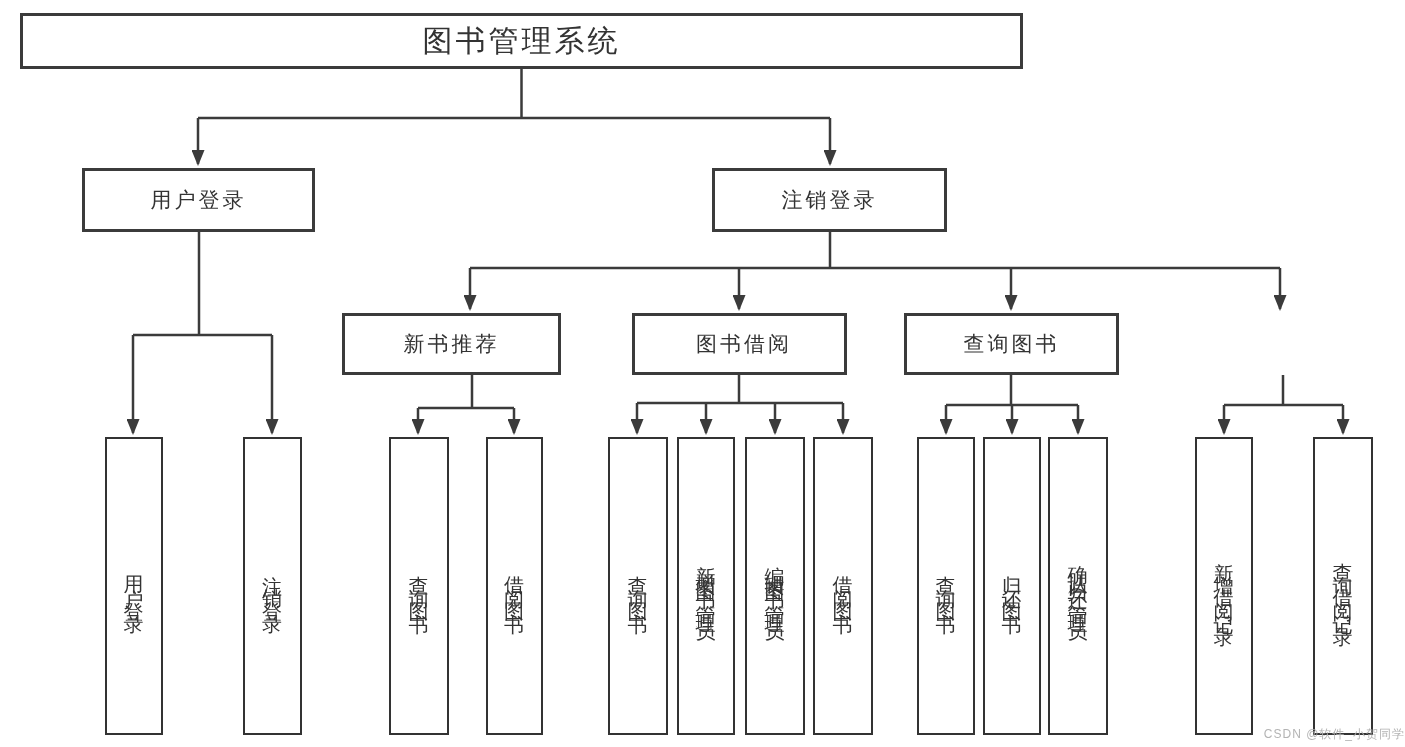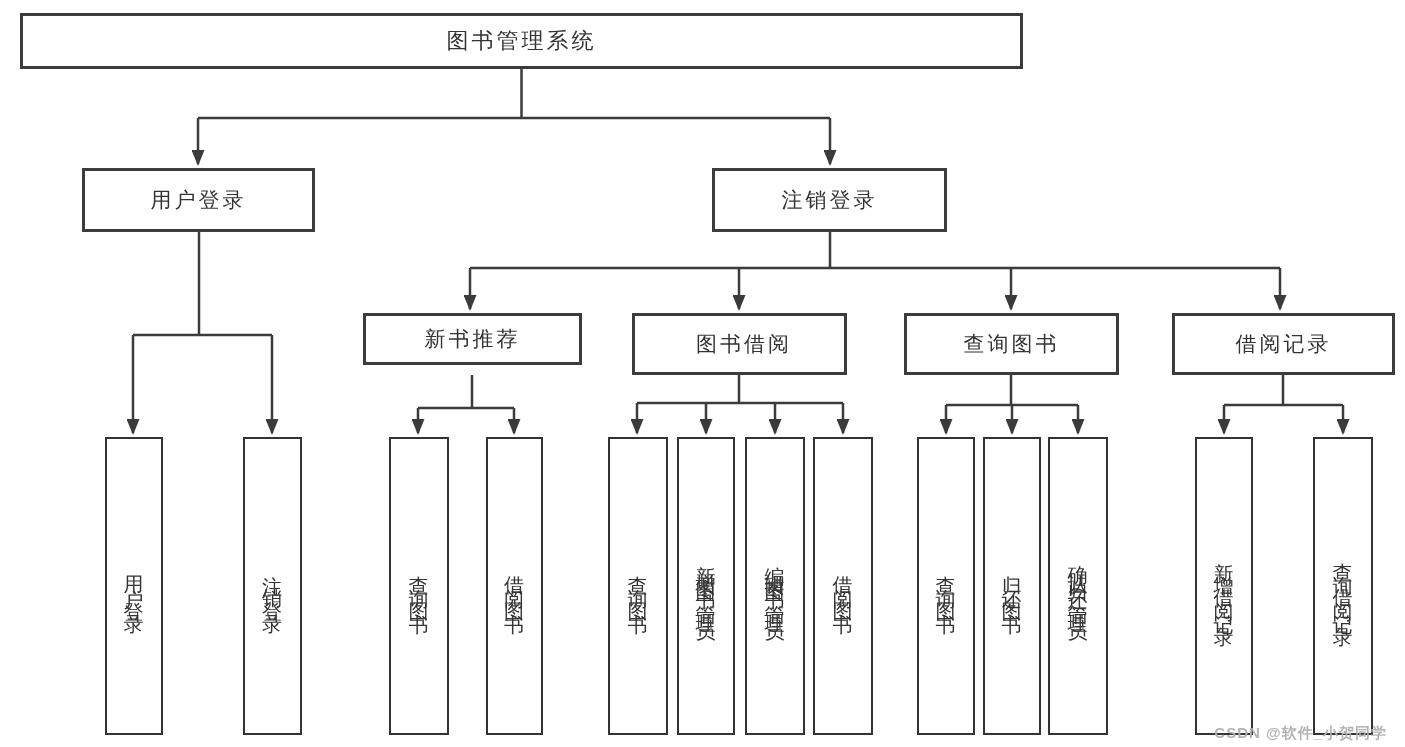--- a/index.html
+++ b/index.html
@@ -15,47 +15,46 @@
   .hbox{
     position:absolute;
     box-sizing:border-box;
     border:3px solid #3b3b3b;
     background:#ffffff;
     display:flex;align-items:center;justify-content:center;
     font-size:21px;
     letter-spacing:3px;
     white-space:nowrap;
   }
-  .hbox.root{font-size:22px;}
+  .hbox.root{font-size:30px;}
   .vbox{
     position:absolute;
     box-sizing:border-box;
     border:2.5px solid #333333;
     background:#ffffff;
     display:flex;align-items:center;justify-content:center;
     overflow:hidden;
   }
   .vtext{
     writing-mode:vertical-rl;
     text-orientation:mixed;
     font-size:20px;
     letter-spacing:13px;
     line-height:1;
     white-space:nowrap;
   }
   .vtext.long{letter-spacing:8px;}
   .watermark{
     position:absolute;
-    right:18px;bottom:4px;
-    font-size:15px;
+    right:0;bottom:4px;
+    font-size:12px;
     color:rgba(175,175,175,0.95);
     letter-spacing:1px;
     z-index:10;
     white-space:nowrap;
-    font-weight:bold;
   }
 </style>
 </head>
 <body>
 
 <div class="canvas">
 
   <svg class="connectors" viewBox="0 0 1405 747" xmlns="http://www.w3.org/2000/svg" aria-hidden="true">
     <defs>
       <marker id="arrow" markerUnits="userSpaceOnUse" markerWidth="16" markerHeight="13" refX="14" refY="6.5" orient="auto">
@@ -92,24 +91,23 @@
       <path d="M1224,405 V433" marker-end="url(#arrow)"></path>
       <path d="M1343,405 V433" marker-end="url(#arrow)"></path>
     </g>
   </svg>
 
   <div class="hbox root" style="left:20px;top:13px;width:1003px;height:56px;">图书管理系统</div>
 
   <div class="hbox" style="left:82px;top:168px;width:233px;height:64px;">用户登录</div>
   <div class="hbox" style="left:712px;top:168px;width:235px;height:64px;">注销登录</div>
 
-  <div class="hbox" style="left:363px;top:313px;width:219px;height:52px;">新书推荐</div>
+  <div class="hbox" style="left:342px;top:313px;width:219px;height:62px;">新书推荐</div>
   <div class="hbox" style="left:632px;top:313px;width:215px;height:62px;padding-left:9px;">图书借阅</div>
   <div class="hbox" style="left:904px;top:313px;width:215px;height:62px;">查询图书</div>
-  <div class="hbox" style="left:1172px;top:313px;width:223px;height:62px;">借阅记录</div>
 
   <div class="vbox" style="left:105px;top:437px;width:58px;height:298px;">
     <span class="vtext">用户登录</span>
   </div>
   <div class="vbox" style="left:243px;top:437px;width:59px;height:298px;">
     <span class="vtext">注销登录</span>
   </div>
 
   <div class="vbox" style="left:389px;top:437px;width:60px;height:298px;">
     <span class="vtext">查询图书</span>

